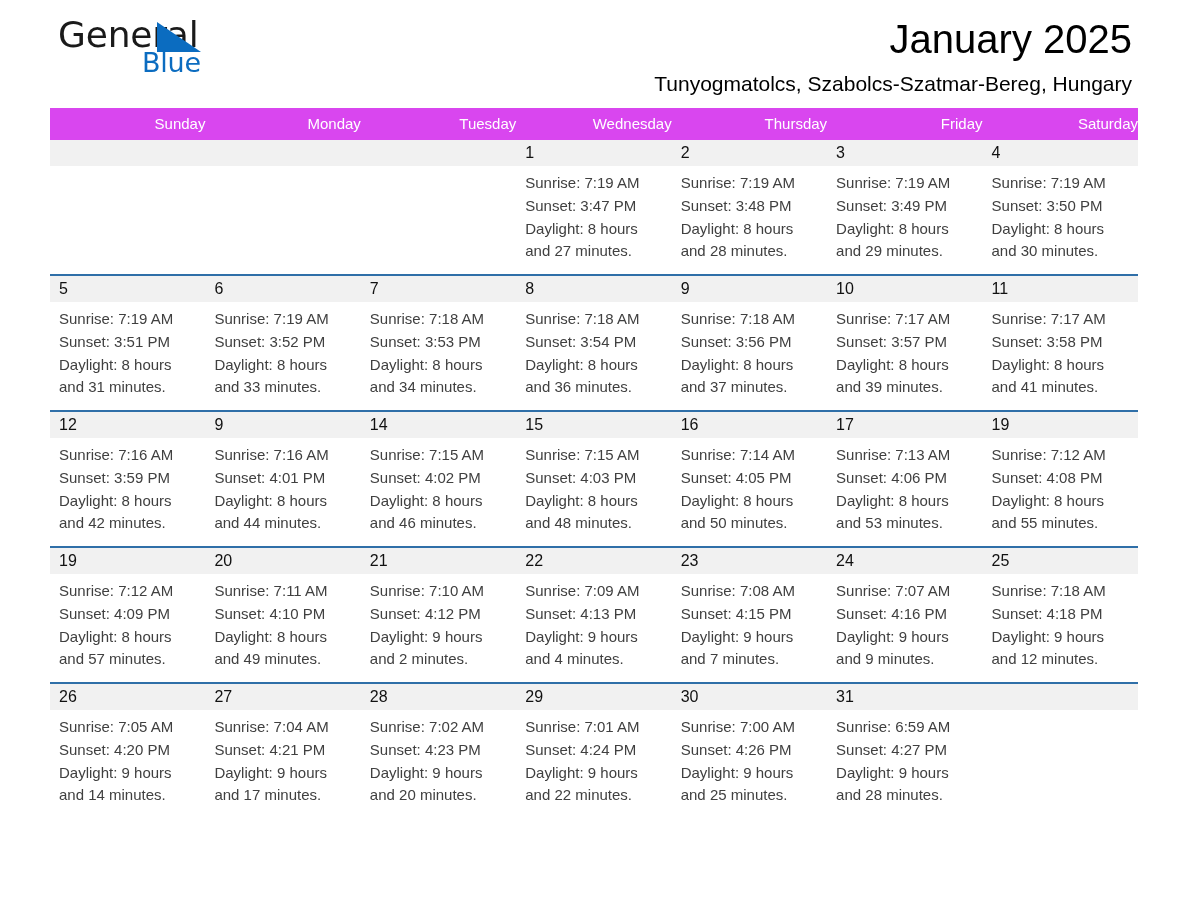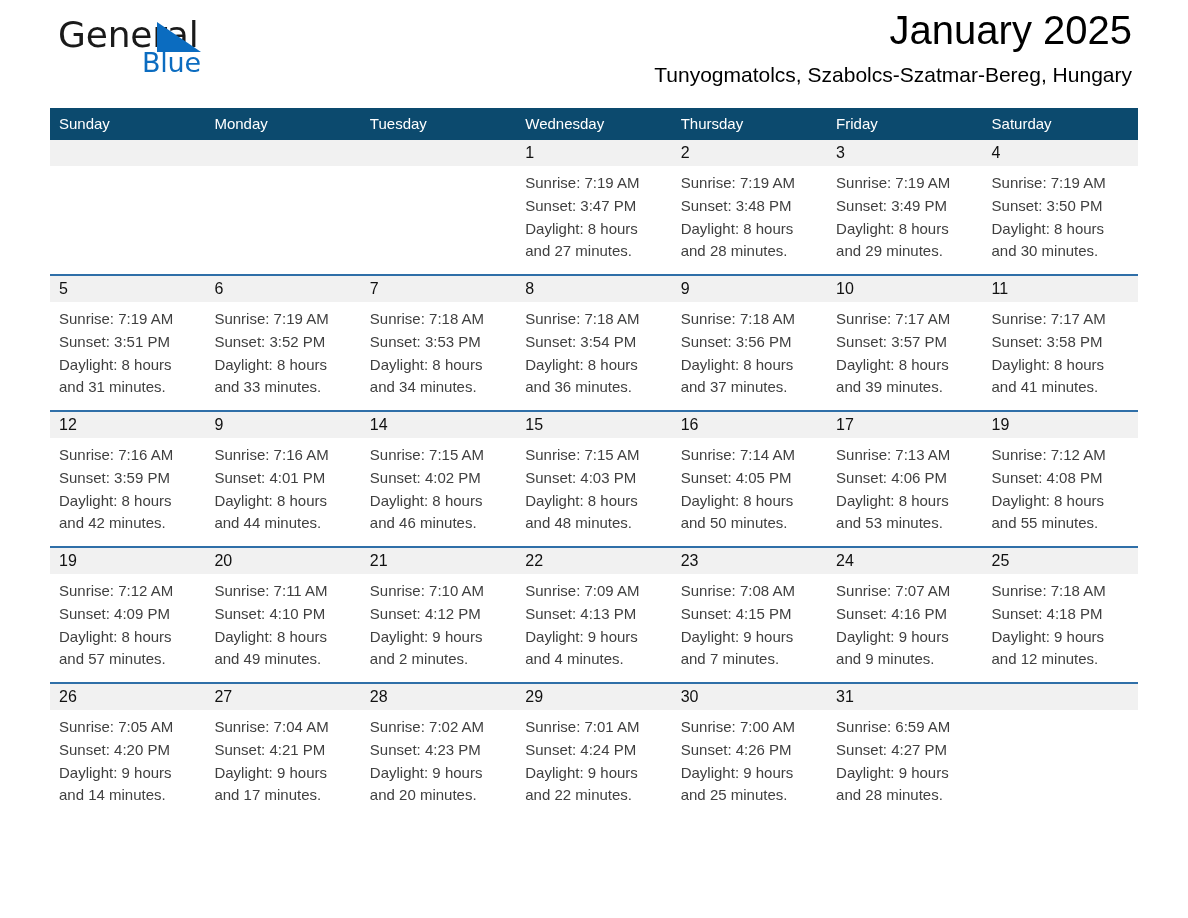--- a/index.html
+++ b/index.html
@@ -60,21 +60,21 @@
     font-size: 27px;
     letter-spacing: -0.2px;
     color: #0b6cc0;
     font-family: "DejaVu Sans", sans-serif;
     font-weight: 400;
   }
 
   .title-block {
     position: absolute;
     right: 6px;
-    top: 8px;
+    top: 17px;
     text-align: right;
   }
   .cal-title {
     font-size: 40px;
     font-weight: 400;
     line-height: 1.1;
     color: #000;
     margin: 0;
     letter-spacing: 0px;
   }
@@ -87,25 +87,25 @@
   }
 
   
   .calendar {
     width: 1088px;
     border-collapse: collapse;
     table-layout: fixed;
   }
 
   .dow-row th {
-    background: #0c4a6e;
+    background: #d946ef;
     color: #ffffff;
     font-size: 15px;
     font-weight: 400;
-    text-align: left;
+    text-align: right;
     padding: 7px 0 8px 9px;
     border: none;
   }
 
   .week-row > td {
     vertical-align: top;
     padding: 0;
     border-top: 2px solid #2f6fa8;
     border-left: none;
     border-right: none;

